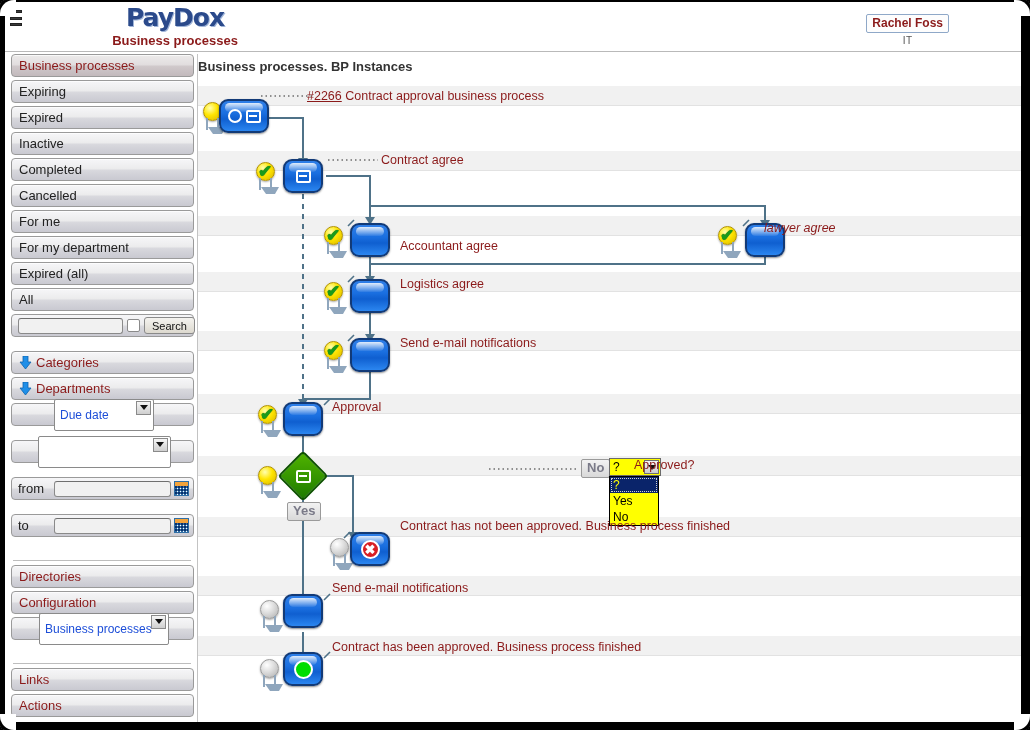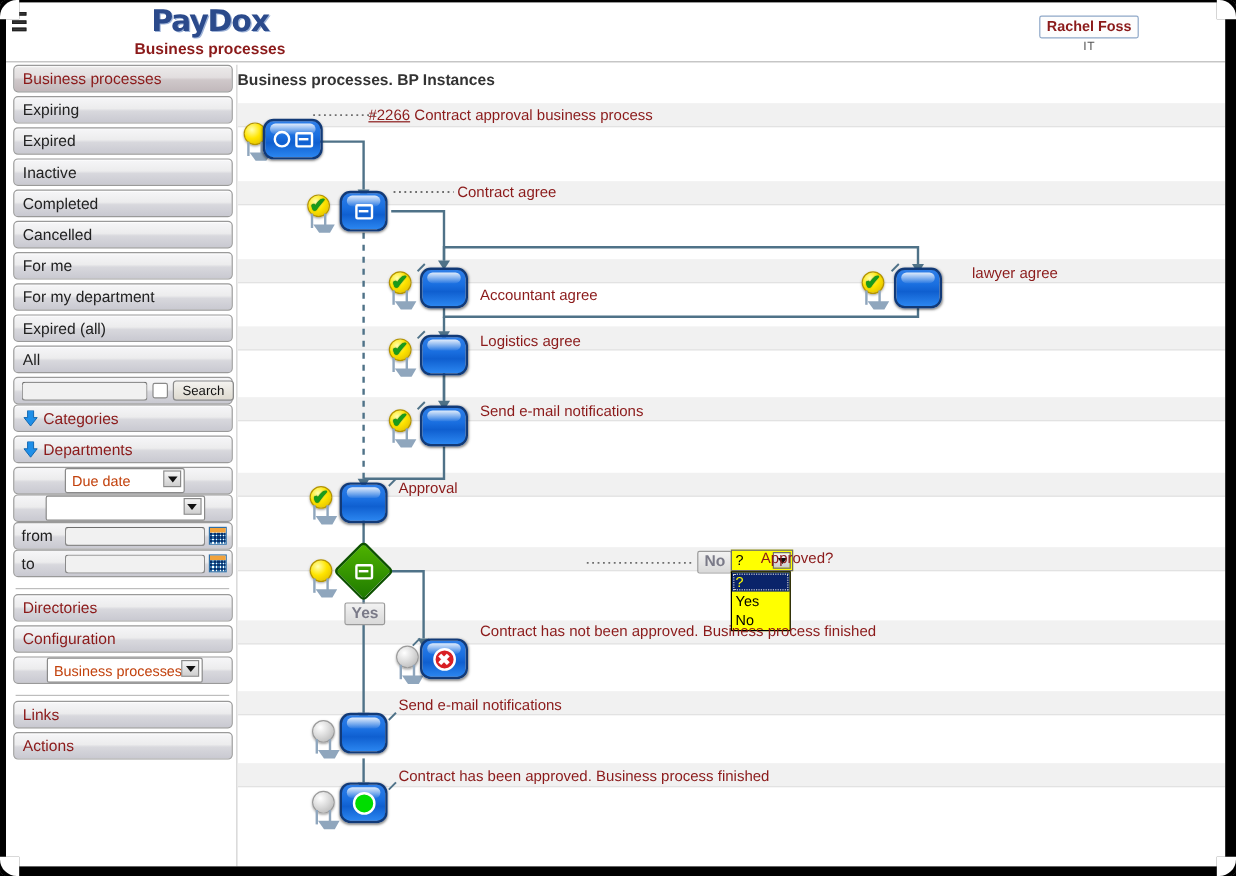--- a/index.html
+++ b/index.html
@@ -112,21 +112,21 @@
   }
   .side-btn .arrow-down {
     width:13px;height:14px;margin-right:4px;flex:0 0 auto;
   }
   .side-gap { height:7px; }
   .side-sep { margin:2px 6px 4px 8px; border-top:1px solid #bdbdbd; }
 
   
   .side-row {
     position:relative;
-    margin:0 3px 0 6px;
+    margin:0 3px 14px 6px;
     height:23px;
     border:1px solid #9a9a9a;
     border-radius:4px;
     background: linear-gradient(to bottom, #f6f6f8 0%, #ececed 45%, #d8d8dd 55%, #c9c9d1 100%);
     display:flex; align-items:center;
     padding:0 3px 0 6px;
     font-size:13px; color:#222;
   }
   .txt-input {
     height:16px;
@@ -142,23 +142,23 @@
     width:13px;height:13px;border:1px solid #8a8a8a;background:#fff;border-radius:2px;
     margin:0 4px; flex:0 0 auto;
   }
   .btn-sm {
     height:17px; border:1px solid #8a8a8a; border-radius:3px;
     background: linear-gradient(to bottom,#f4f3ef,#ddd9cf);
     font-size:11px; padding:0 7px; color:#111; cursor:pointer;
     font-family:"Liberation Sans", sans-serif;
   }
   .sel-box {
-    height:21px; border:1px solid #8a8a8a; background:#fff;
+    height:32px; border:1px solid #8a8a8a; background:#fff;
     border-radius:2px; display:flex; align-items:center;
-    font-size:12px; padding-left:5px; color:#c2410c; position:relative;
+    font-size:12px; padding-left:5px; color:#1d4ed8; position:relative;
   }
   .sel-box .sel-arrow {
     position:absolute; right:2px; top:1px;
     width:15px; height:14px;
     border:1px solid #8a8a8a;
     background: linear-gradient(to bottom,#f6f6f6,#cfcfcf);
     display:flex;align-items:center;justify-content:center;
   }
   .sel-box .sel-arrow i {
     display:block; width:0;height:0;
@@ -571,21 +571,21 @@
       </div>
       <div class="label" style="left:202px; top:185px;">Accountant agree</div>
 
       <div class="bulb yellow" style="left:520px; top:172px;">
         <span class="check">✔</span>
       </div>
       <div class="pin" style="left:523px; top:188px;"></div>
       <div class="node" style="left:547px; top:169px;">
         <span class="glyph"></span>
       </div>
-      <div class="label" style="left:612px; top:167px;">lawyer agree</div>
+      <div class="label" style="left:566px; top:167px;font-style:italic;">lawyer agree</div>
 
       <div class="bulb yellow" style="left:126px; top:228px;">
         <span class="check">✔</span>
       </div>
       <div class="pin" style="left:129px; top:244px;"></div>
       <div class="node" style="left:152px; top:225px;">
         <span class="glyph"></span>
       </div>
       <div class="label" style="left:202px; top:223px;">Logistics agree</div>
 

